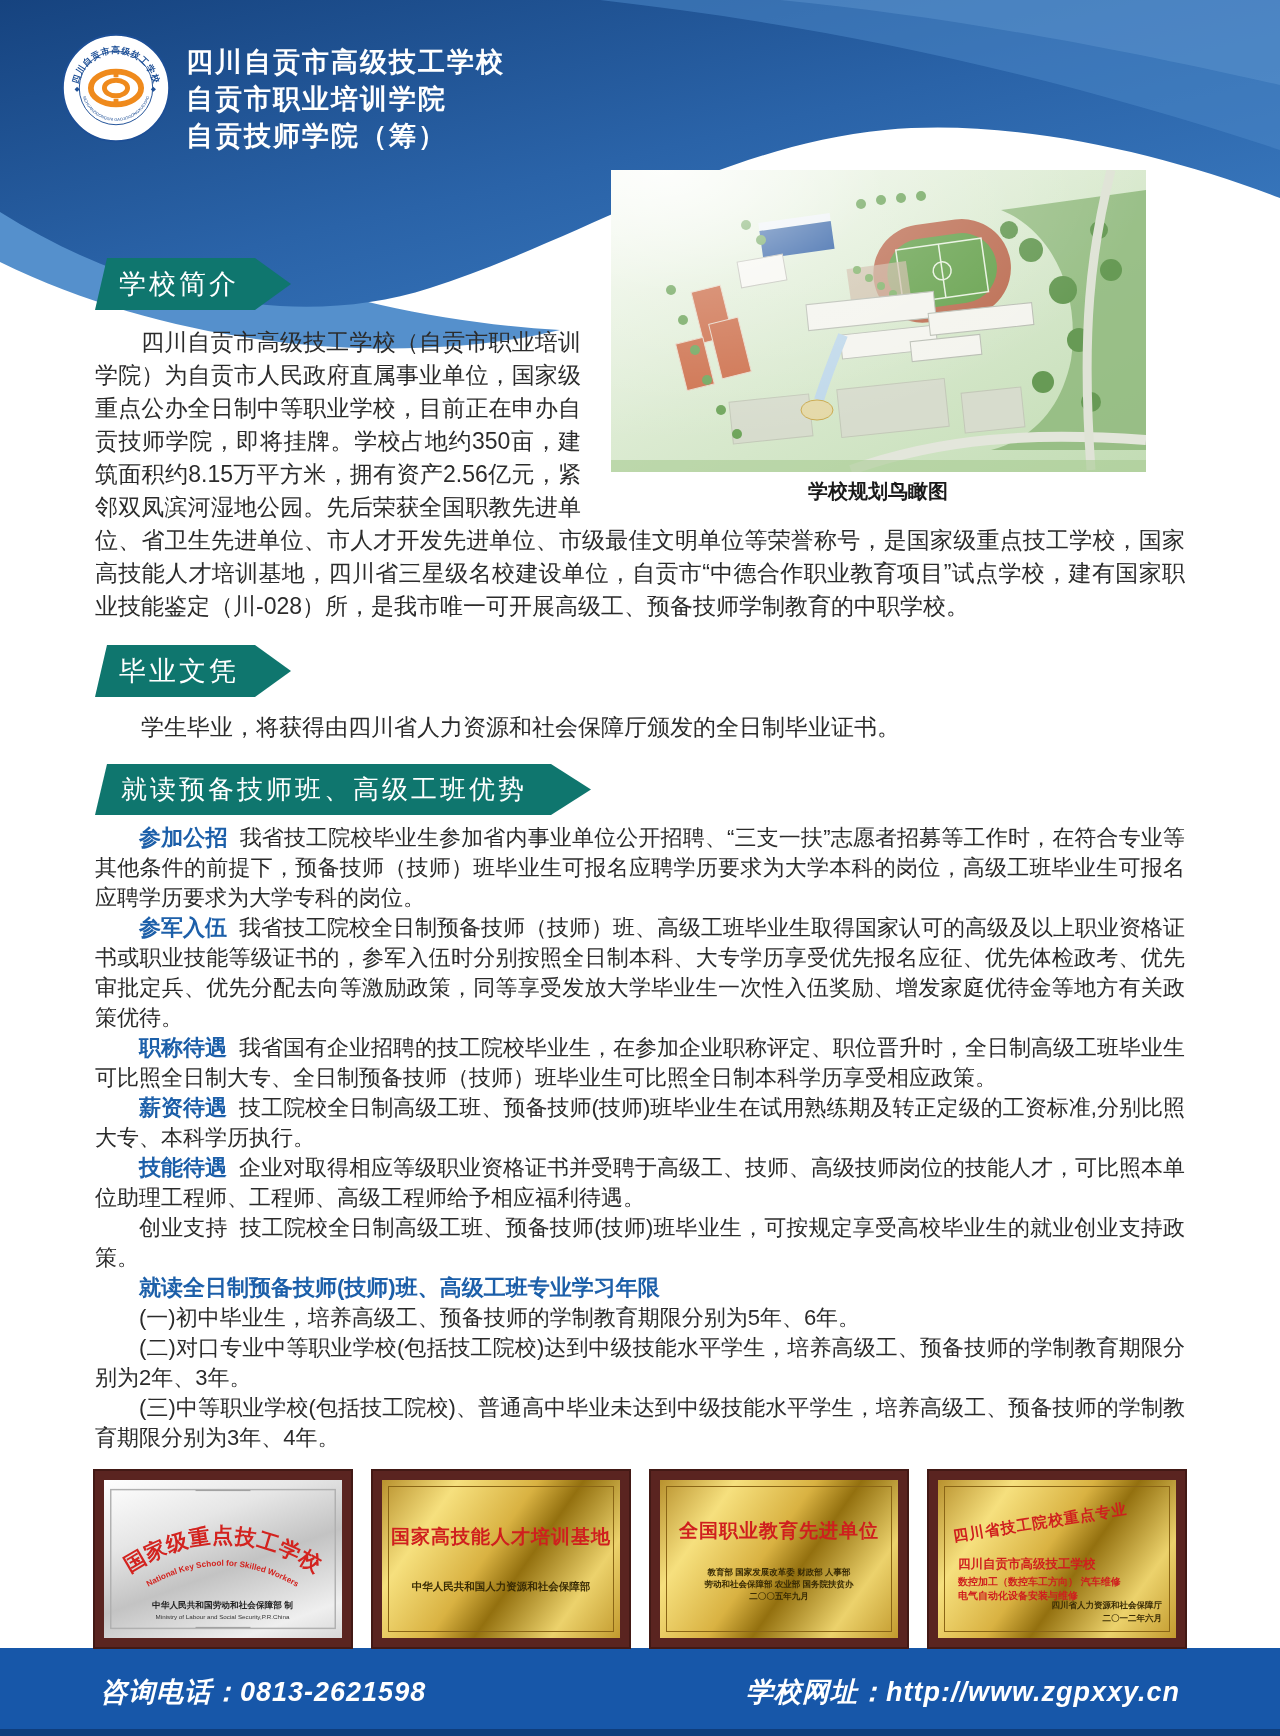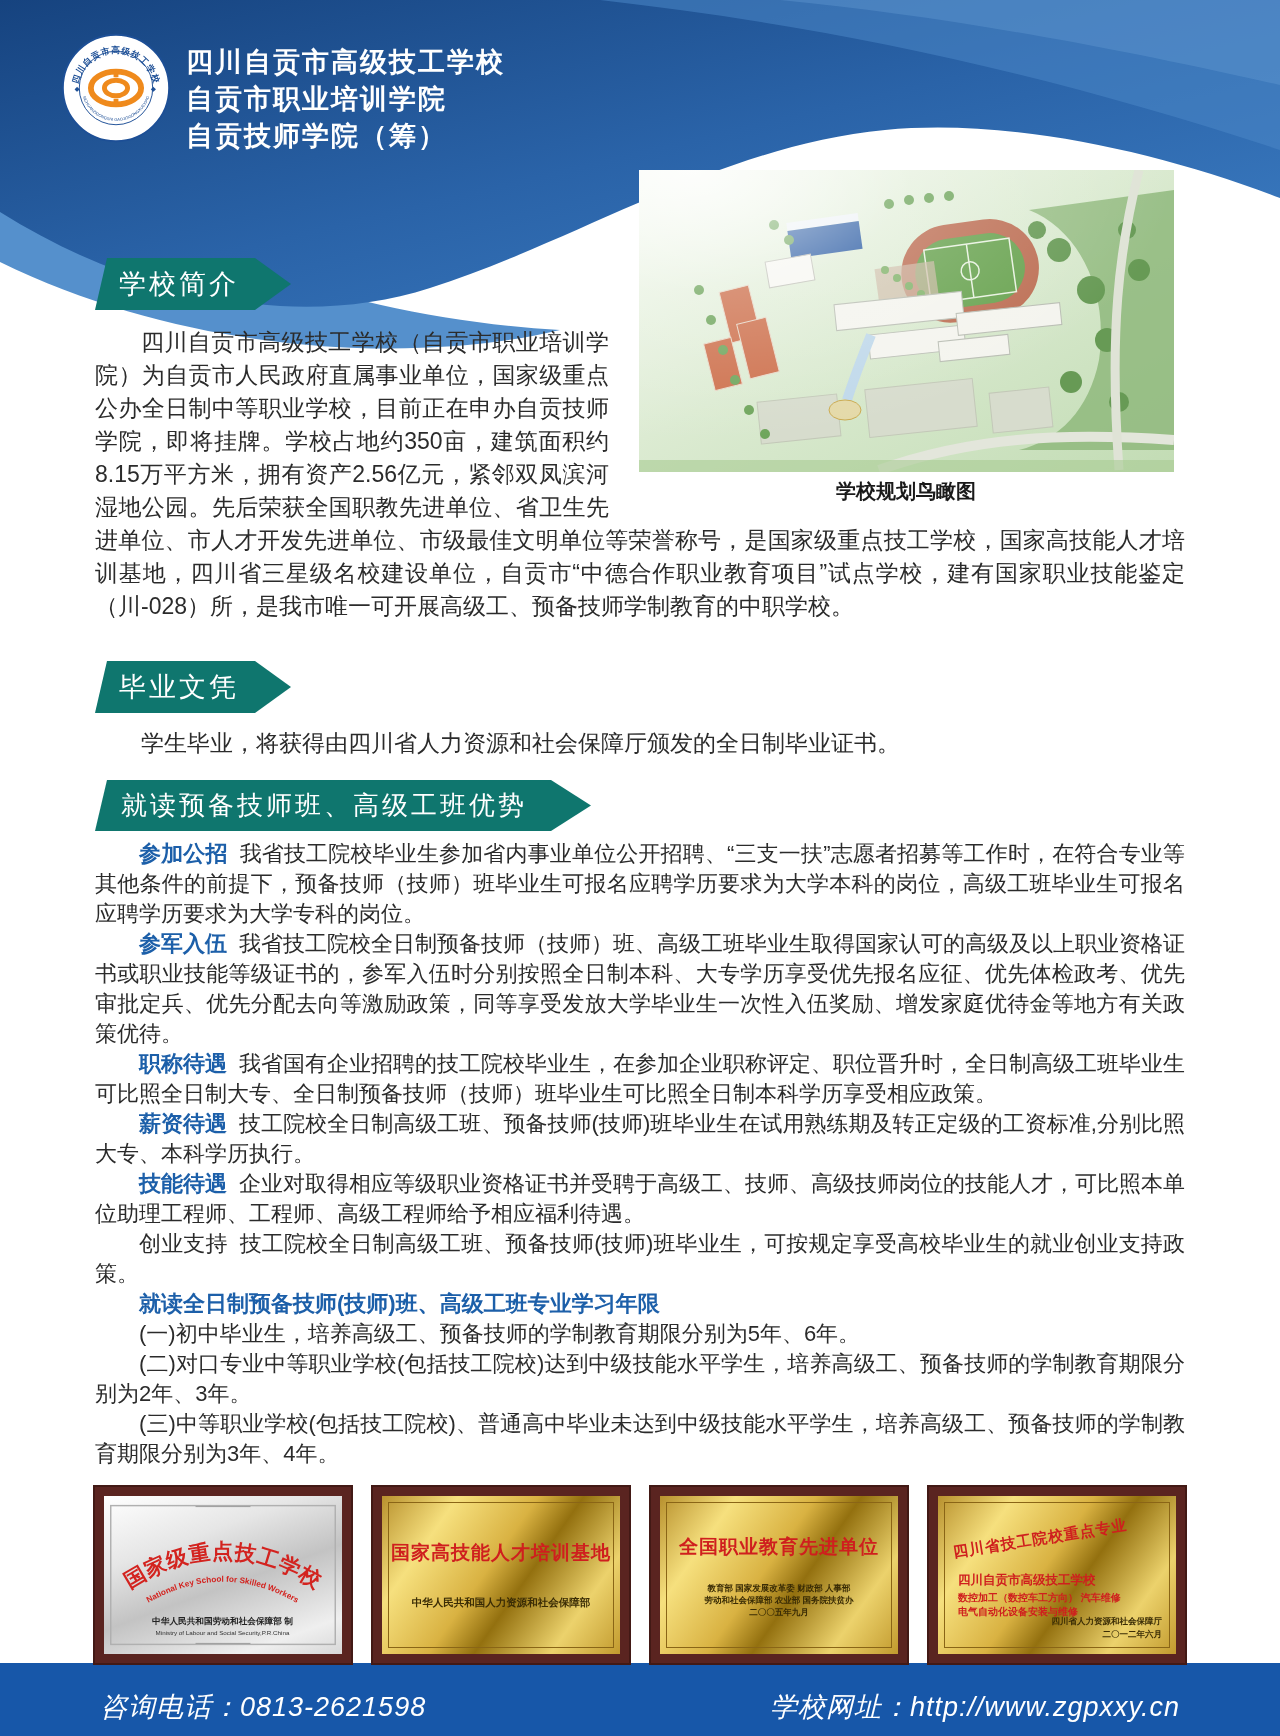--- a/index.html
+++ b/index.html
@@ -12,25 +12,25 @@
   .header{position:relative;height:250px;flex:none;z-index:1;}
   .header-svg{position:absolute;top:0;left:0;width:1280px;height:380px;}
   .logo{position:absolute;top:30px;left:58px;width:116px;height:116px;}
   .titles{position:absolute;top:44px;left:186px;color:#fff;font-weight:bold;
     font-size:27px;line-height:37px;letter-spacing:2px;}
   
   .main{flex:1;padding:0 95px;position:relative;z-index:2;color:#2b2b2b;}
   .banner{display:inline-block;background:#0f766e;color:#fff;font-weight:normal;}
   .b1{font-size:27px;letter-spacing:3px;padding:8px 52px 8px 24px;margin:8px 0 10px;
       clip-path:polygon(12px 0,calc(100% - 36px) 0,100% 50%,calc(100% - 36px) 100%,0 100%);}
-  .b2{font-size:27px;letter-spacing:3px;padding:8px 52px 8px 24px;margin:32px 0 8px;
+  .b2{font-size:27px;letter-spacing:3px;padding:8px 52px 8px 24px;margin:16px 0 8px;
       clip-path:polygon(12px 0,calc(100% - 36px) 0,100% 50%,calc(100% - 36px) 100%,0 100%);}
   .b3{font-size:26px;letter-spacing:3px;padding:8px 64px 8px 26px;margin:14px 0 8px;
       clip-path:polygon(12px 0,calc(100% - 40px) 0,100% 50%,calc(100% - 40px) 100%,0 100%);}
-  .figure{float:right;width:534px;margin:-80px 12px 6px 30px;}
+  .figure{float:right;width:534px;margin:-80px 40px 6px 30px;}
   .campus{display:block;width:535px;height:302px;}
   .caption{text-align:center;font-weight:bold;font-size:20px;color:#1a1a1a;margin-top:6px;}
   .para{font-size:23px;line-height:33px;text-align:justify;text-indent:2em;margin:6px 0;}
   .adv{font-size:22px;line-height:30px;}
   .item{text-align:justify;text-indent:2em;margin:0;}
   .lead{color:#1c5fa9;font-weight:bold;margin-right:12px;}
   .lead.black{color:#2b2b2b;font-weight:normal;}
   .study-head{color:#1c5fa9;font-weight:bold;text-indent:2em;margin:0;}
   .study-line{text-indent:2em;margin:0;text-align:justify;}
   
@@ -49,21 +49,21 @@
   .p4-ribbon{position:absolute;top:30px;left:14px;width:220px;transform:rotate(-9deg);
     color:#cf1f1e;font-weight:bold;font-size:15px;letter-spacing:1px;white-space:nowrap;}
   .p4-school{position:absolute;top:76px;left:20px;color:#cf1f1e;font-weight:bold;font-size:12.5px;}
   .p4-majors{position:absolute;top:95px;left:20px;color:#cf1f1e;font-weight:bold;font-size:10px;line-height:14px;}
   .p4-issuer{position:absolute;right:14px;bottom:26px;font-size:8.5px;font-weight:bold;color:#3a2c05;text-align:right;}
   .p4-date{position:absolute;right:14px;bottom:13px;font-size:8.5px;font-weight:bold;color:#3a2c05;}
   
   .footer{flex:none;height:88px;background:#1757a9;position:relative;margin-top:auto;
     display:flex;align-items:center;justify-content:space-between;padding:0 100px;box-sizing:border-box;}
   .footer::after{content:"";position:absolute;left:0;right:0;bottom:0;height:7px;background:#0f3d7c;}
-  .f-text{color:#fff;font-style:italic;font-weight:normal;font-size:27px;letter-spacing:1px;}
+  .f-text{color:#fff;font-style:italic;font-weight:bold;font-size:27px;letter-spacing:1px;}
 </style>
 </head>
 <body>
 
 <div class="page">
 
   <div class="header">
     <svg class="header-svg" viewBox="0 0 1280 380" preserveAspectRatio="none">
       <defs>
         <linearGradient id="hg" x1="0" y1="0" x2="1" y2="1">

